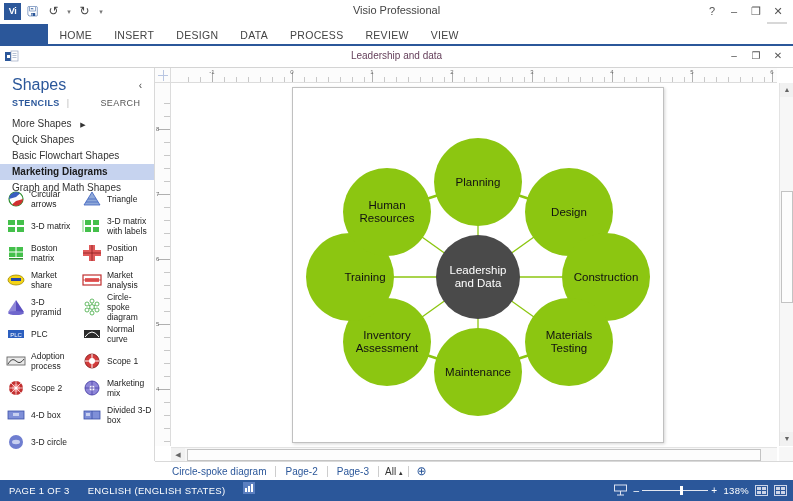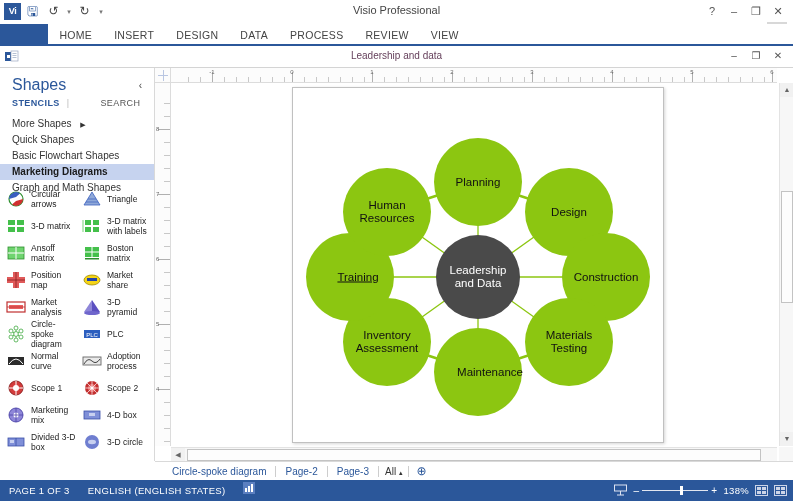--- a/index.html
+++ b/index.html
@@ -358,30 +358,20 @@
             <rect x="4" y="3" width="6" height="5" fill="#44c04b"></rect>
             <rect x="12" y="3" width="6" height="5" fill="#44c04b"></rect>
             <rect x="4" y="10" width="6" height="5" fill="#44c04b"></rect>
             <rect x="12" y="10" width="6" height="5" fill="#44c04b"></rect>
             <rect x="1" y="3" width="2" height="12" fill="#bde8bd"></rect>
           </svg>
       </span>
       <span class="sname">3-D matrix with labels</span>
     </div>
 
-    <div class="shape-cell">
-      <span class="shape-ico">
-        <svg width="22" height="18" viewBox="0 0 22 18">
-            <rect x="3" y="3" width="16" height="12" fill="#6fd46f" stroke="#2d8f2d" stroke-width="0.8"></rect>
-            <line x1="11" y1="3" x2="11" y2="15" stroke="#fff" stroke-width="1"></line>
-            <line x1="3" y1="9" x2="19" y2="9" stroke="#fff" stroke-width="1"></line>
-          </svg>
-      </span>
-      <span class="sname">Ansoff matrix</span>
-    </div>
 
     <div class="shape-cell">
       <span class="shape-ico">
         <svg width="22" height="18" viewBox="0 0 22 18">
             <rect x="4" y="3" width="14" height="10" fill="#44c04b"></rect>
             <line x1="11" y1="3" x2="11" y2="13" stroke="#fff" stroke-width="1"></line>
             <line x1="4" y1="8" x2="18" y2="8" stroke="#fff" stroke-width="1"></line>
             <rect x="4" y="14" width="14" height="1.5" fill="#2d8f2d"></rect>
           </svg>
       </span>
@@ -703,24 +693,24 @@
       <circle cx="185" cy="189" r="42" fill="#4A4A4A"></circle>
     </svg>
 
     <div class="node-label hub" style="left:185px; top:189px;">Leadership
 and Data</div>
     <div class="node-label" style="left:185px; top:94px;">Planning</div>
     <div class="node-label" style="left:276px; top:124px;">Design</div>
     <div class="node-label" style="left:313px; top:189px;">Construction</div>
     <div class="node-label" style="left:276px; top:254px;">Materials
 Testing</div>
-    <div class="node-label" style="left:185px; top:284px;margin-left:12px;">Maintenance</div>
+    <div class="node-label" style="left:185px; top:284px;">Maintenance</div>
     <div class="node-label" style="left:94px;  top:254px;">Inventory
 Assessment</div>
-    <div class="node-label" style="left:65px;  top:189px;text-decoration:underline;">Training</div>
+    <div class="node-label" style="left:72px;  top:189px;">Training</div>
     <div class="node-label" style="left:94px;  top:124px;">Human
 Resources</div>
   </div>
 
   <div class="scroll-v">
     <div class="sb-arrow" style="top:0;left:0">▲</div>
     <div class="sb-thumb" style="left:1px; top:108px; width:12px; height:112px;"></div>
     <div class="sb-arrow" style="bottom:0;left:0">▼</div>
   </div>
   <div class="scroll-h">

